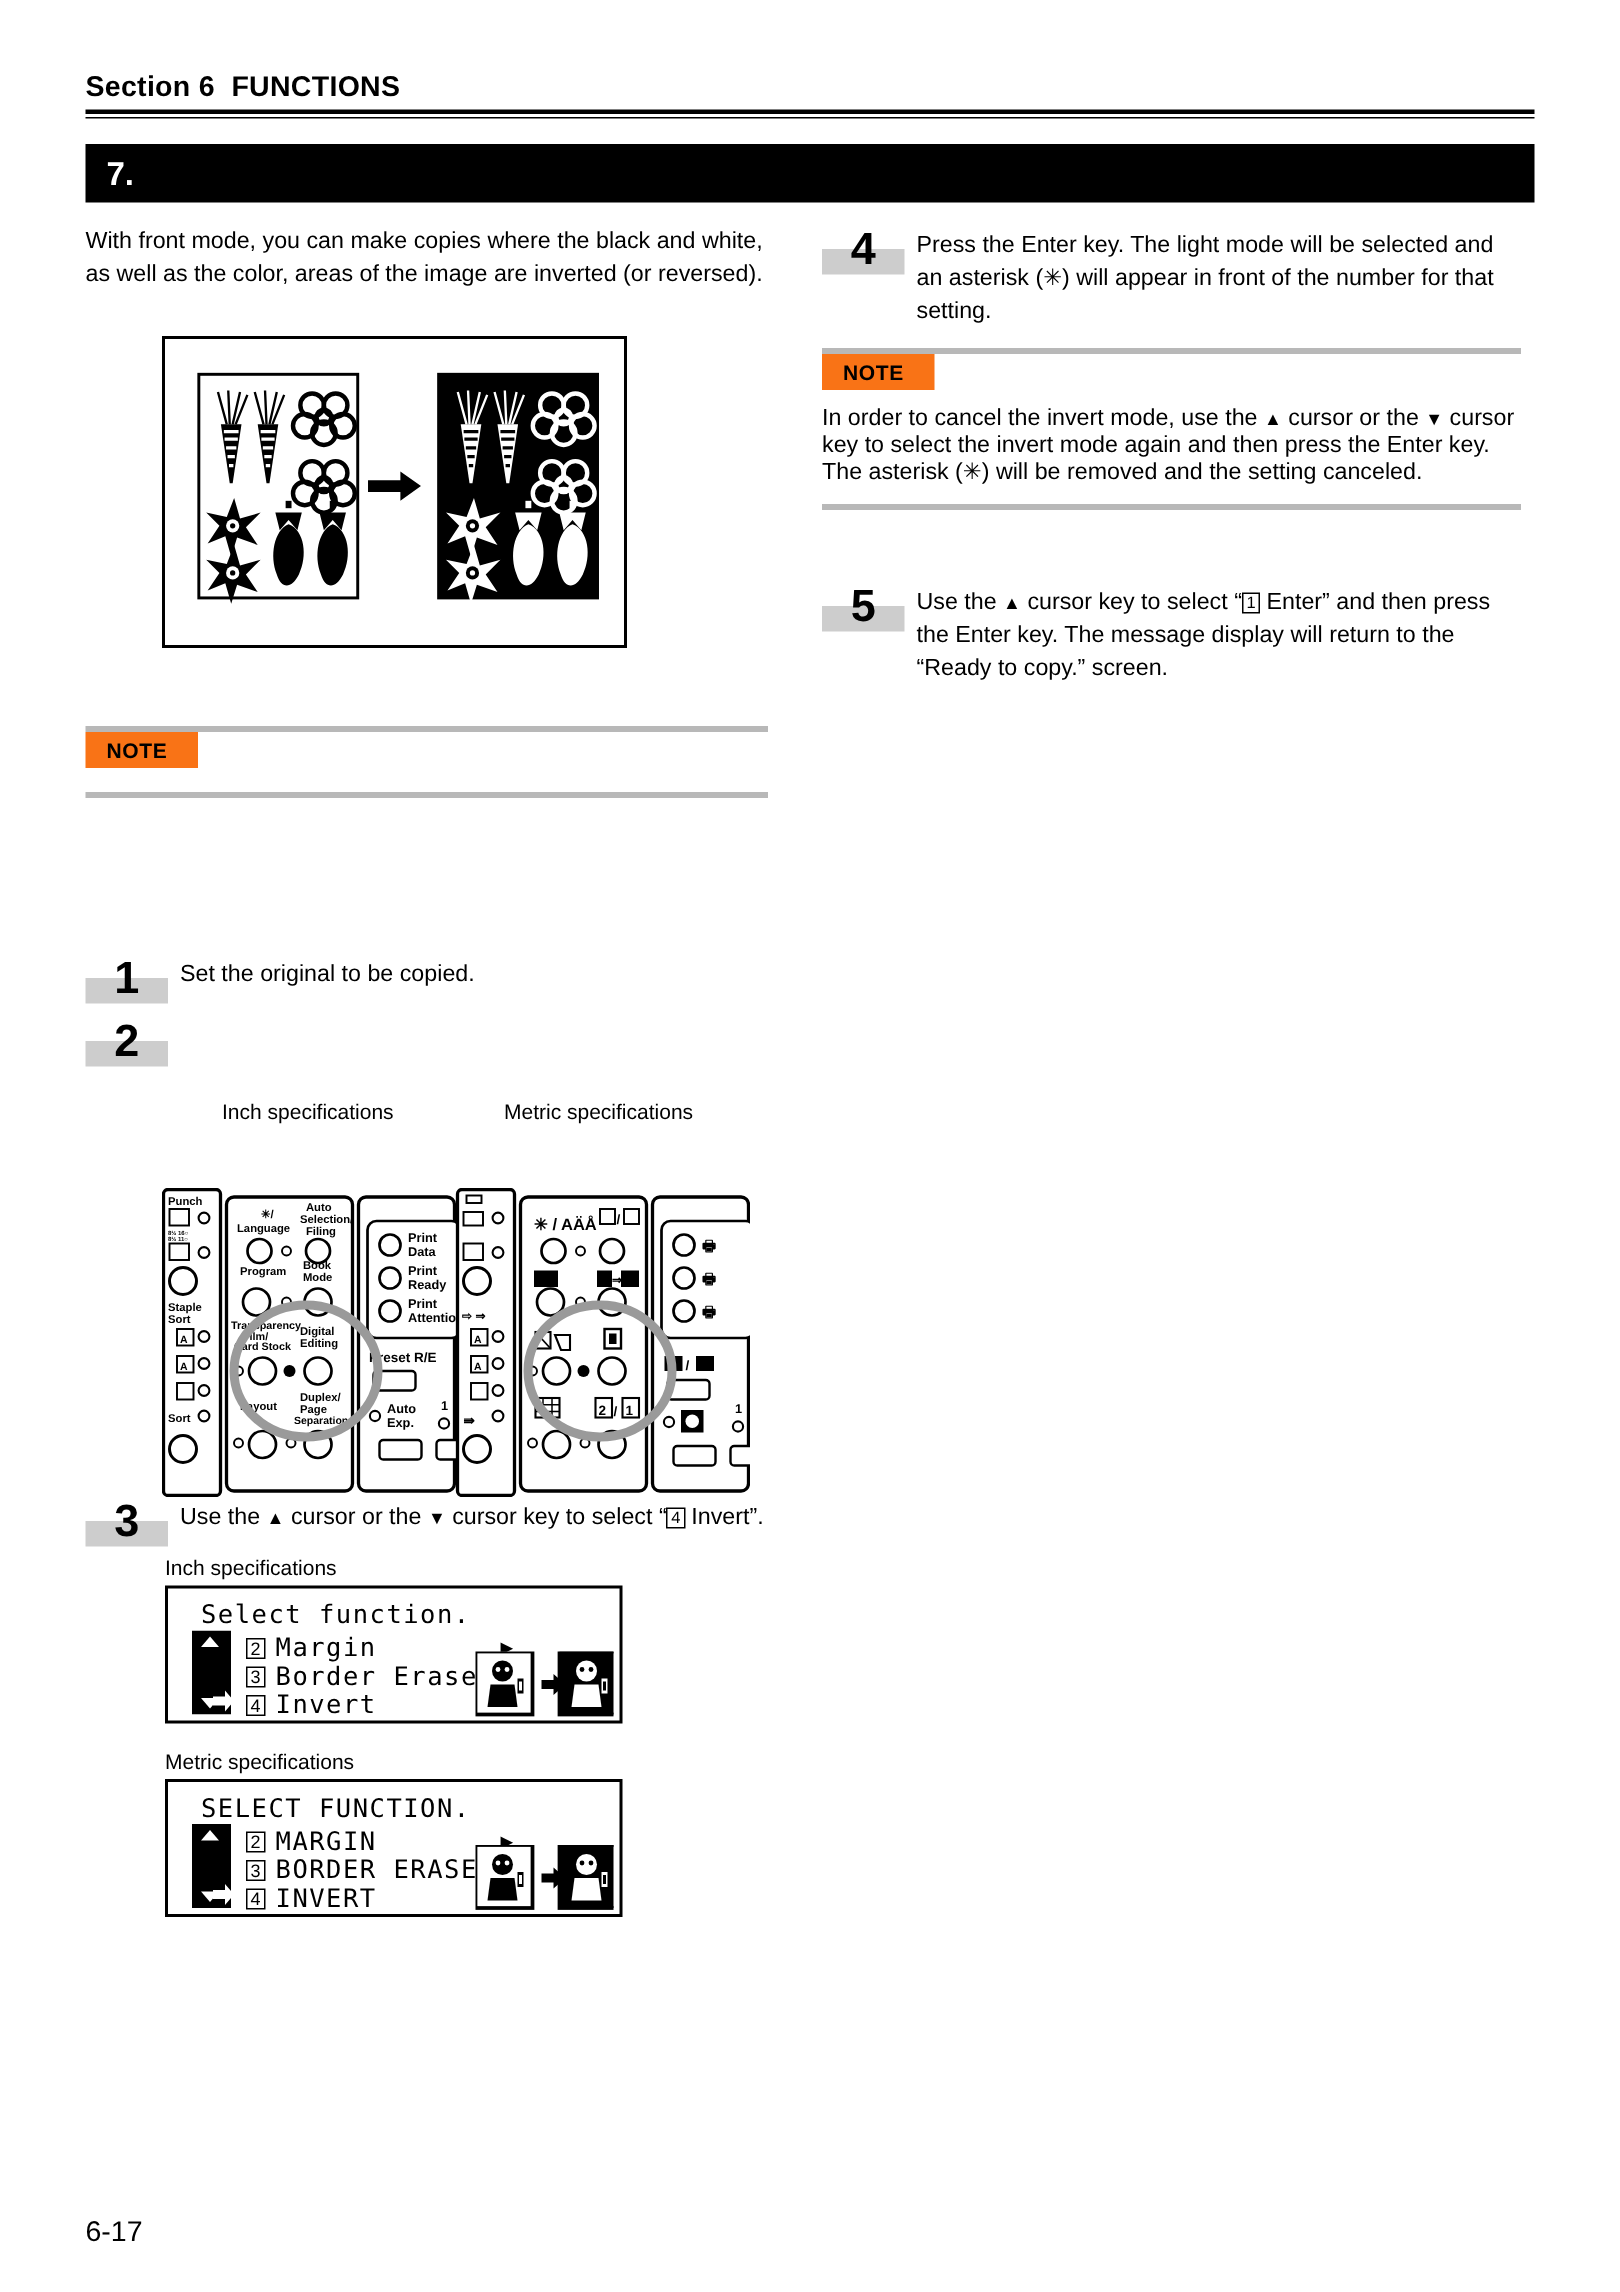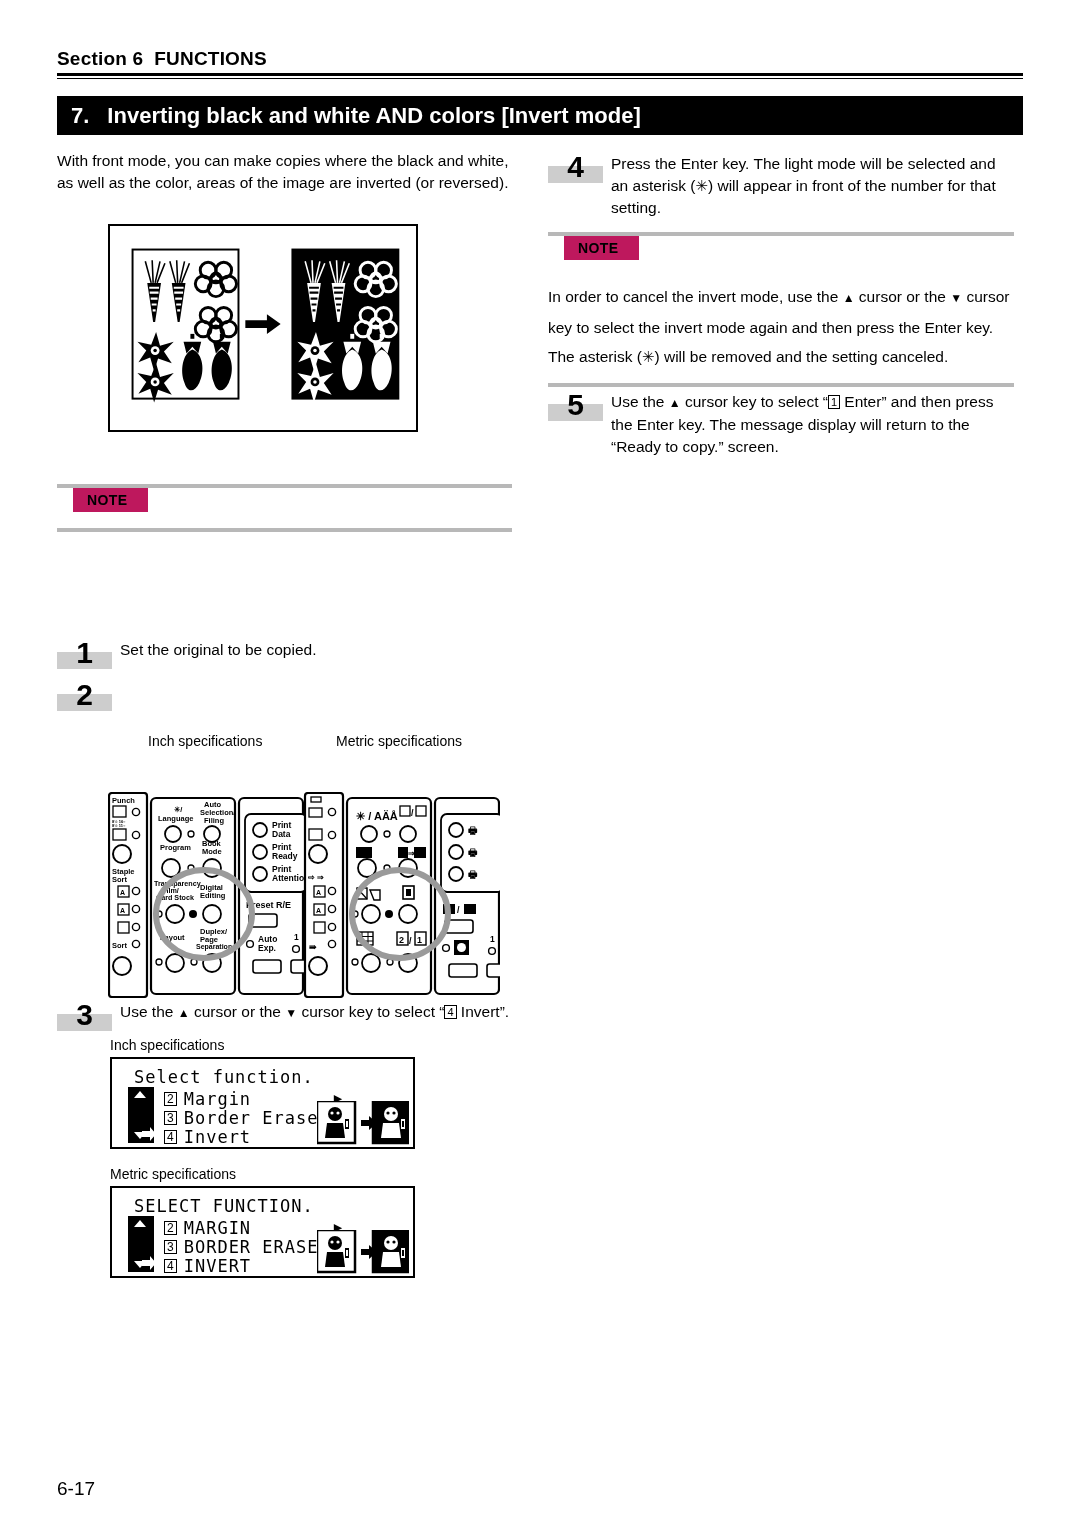--- a/index.html
+++ b/index.html
@@ -55,25 +55,25 @@
     position:absolute; left:0; top:0; width:55px; height:34px;
     display:flex; align-items:center; justify-content:center;
     font-size:30px; font-weight:bold; color:#000; line-height:1;
   }
   .step-text { font-size:15.5px; line-height:22px; padding-top:3px; }
   .note-rule-top {
     height:4px; background:#b8b8b8; width:100%;
   }
   .note-tag-row { position:relative; height:28px; }
   .note-tag {
-    position:absolute; left:16px; top:0;
-    background:#be185d; padding:4px 20px 4px 14px;
+    position:absolute; left:0; top:0;
+    background:#f97316; padding:4px 20px 4px 14px;
     font-size:14px; font-weight:bold; letter-spacing:0.4px;
   }
-  .note-body { font-size:15.5px; line-height:29px; margin-top:18px; }
+  .note-body { font-size:15.5px; line-height:18px; margin-top:6px; }
   .note-rule-bot { height:4px; background:#b8b8b8; width:100%; margin-top:12px; }
 
   
   .keybox {
     display:inline-block; border:1.2px solid #000;
     font-size:11px; line-height:12px; padding:0 2px;
     vertical-align:1px; font-family:"Liberation Sans", sans-serif;
   }
   .ast { font-size:15px; }
   .arrow-up::before { content:"\25B2"; font-size:12px; }
@@ -116,21 +116,20 @@
   <div class="runhead">
     <div class="runhead-text">
       <span>Section 6</span>&nbsp;&nbsp;<span>FUNCTIONS</span>
     </div>
     <div class="runhead-rule-thick"></div>
     <div class="runhead-rule-thin"></div>
   </div>
 
   <div class="banner">
     <span class="banner-num">7.</span>
-    <span class="banner-title">Inverting black and white AND colors [Invert mode]</span>
   </div>
 
   <div class="col-left">
     <div class="para">With front mode, you can make copies where the black and white, as well as the color, areas of the image are inverted (or reversed).</div>
   </div>
 
   <div class="illus">
     <svg viewBox="0 0 310 208" width="306" height="204">
 
       <rect x="22" y="24" width="108" height="152" fill="#fff" stroke="#000" stroke-width="2"></rect>

